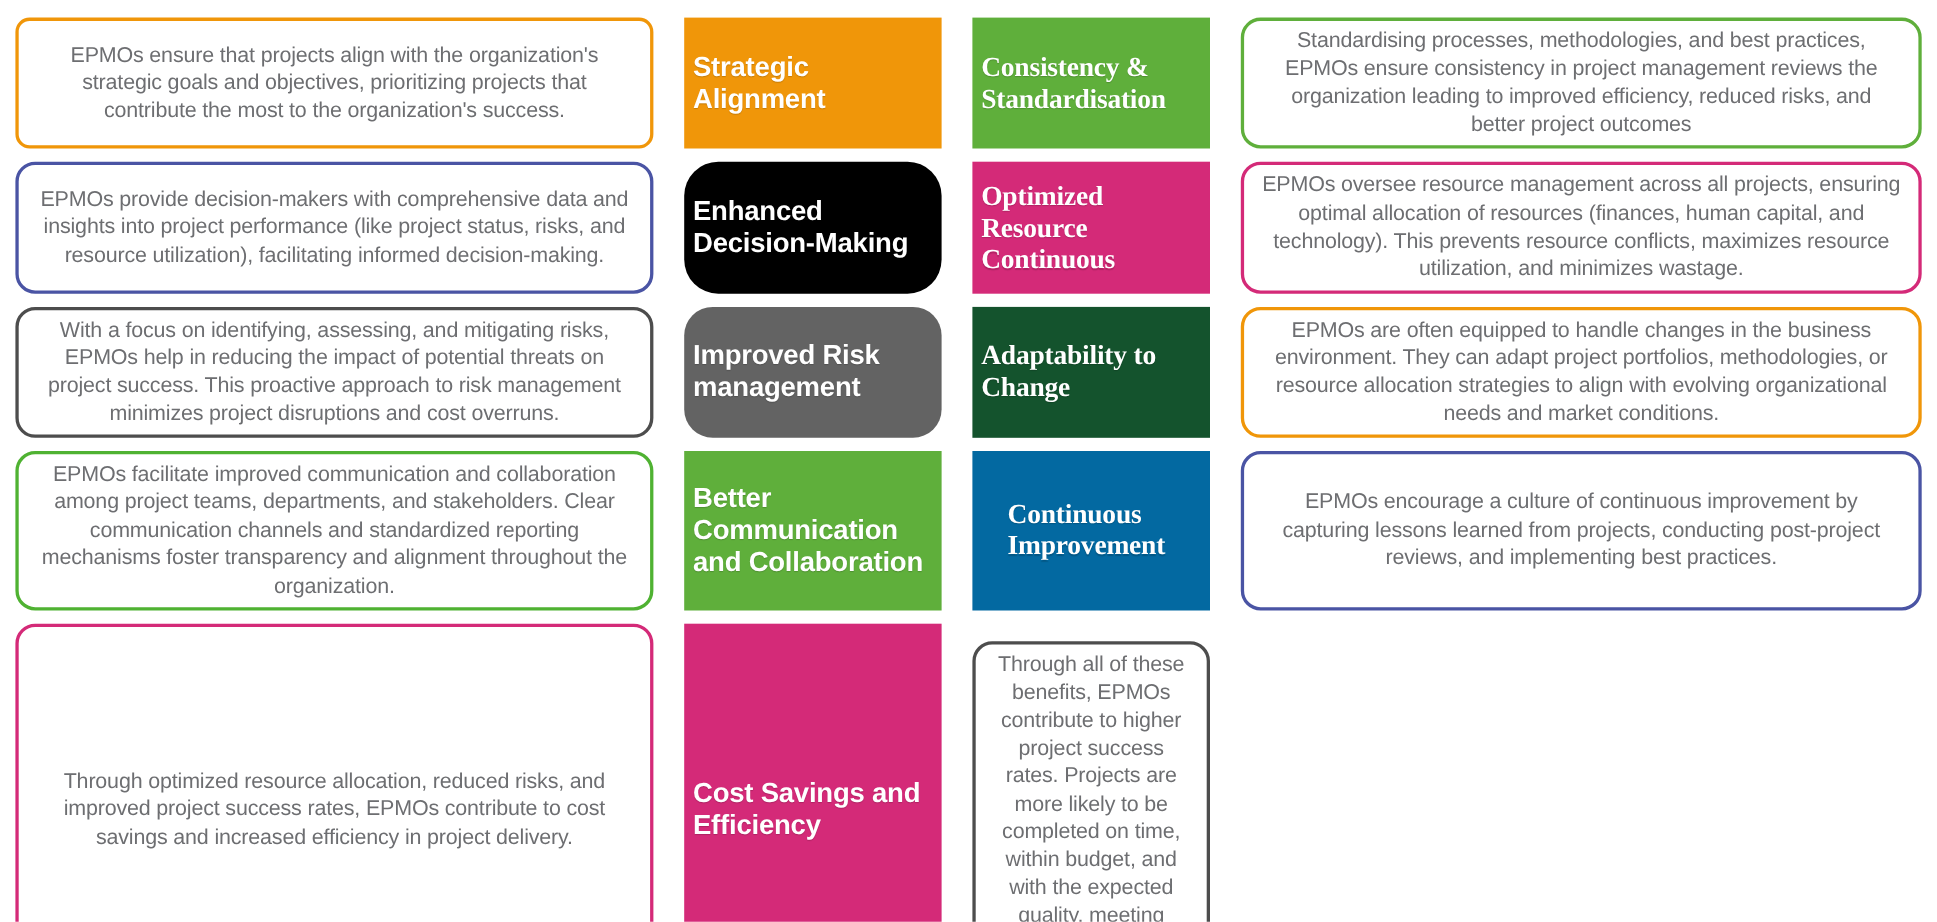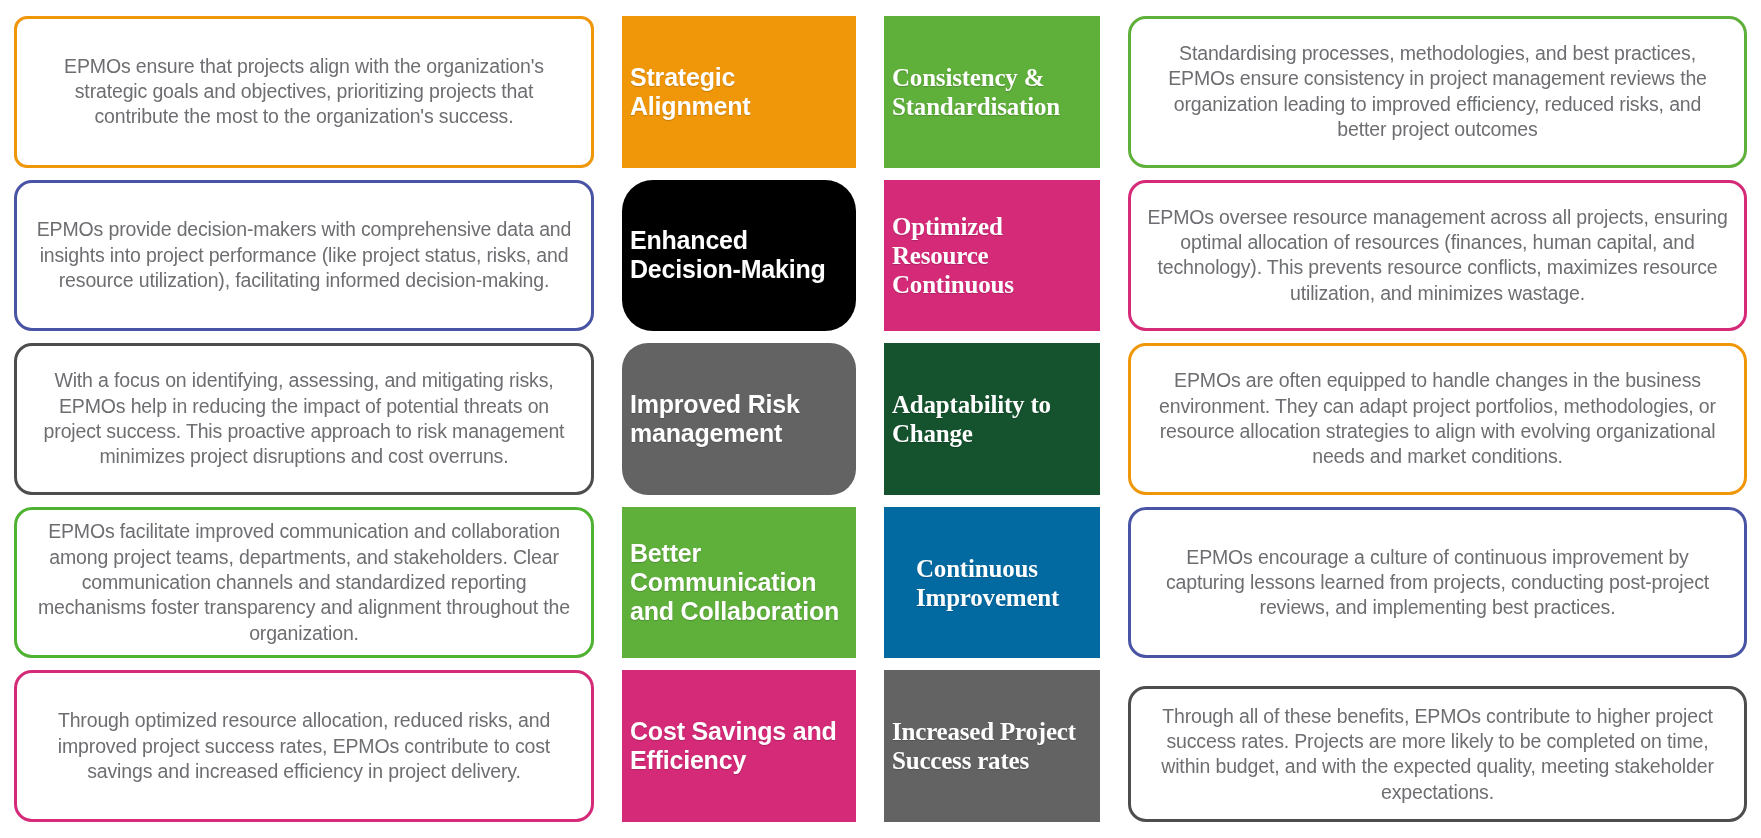--- a/index.html
+++ b/index.html
@@ -177,24 +177,19 @@
   <div class="cell col-a">
     <div class="desc" style="border-color: rgb(212, 42, 120);">
       <p>Through optimized resource allocation, reduced risks, and improved project success rates, EPMOs contribute to cost savings and increased efficiency in project delivery.</p>
     </div>
   </div>
   <div class="cell col-b">
     <div class="tile" style="background-color: rgb(212, 42, 120);">
       <span>Cost Savings and Efficiency</span>
     </div>
   </div>
-  <div class="cell col-c">
-    <div class="tile" style="background-color: rgb(99, 99, 99);">
-      <span>Increased Project Success rates</span>
-    </div>
-  </div>
   <div class="cell col-d">
     <div class="desc" style="border-color: rgb(77, 77, 77); margin-top: 16px;">
       <p>Through all of these benefits, EPMOs contribute to higher project success rates. Projects are more likely to be completed on time, within budget, and with the expected quality, meeting stakeholder expectations.</p>
     </div>
   </div>
 
 </div>
 
 </body></html>

